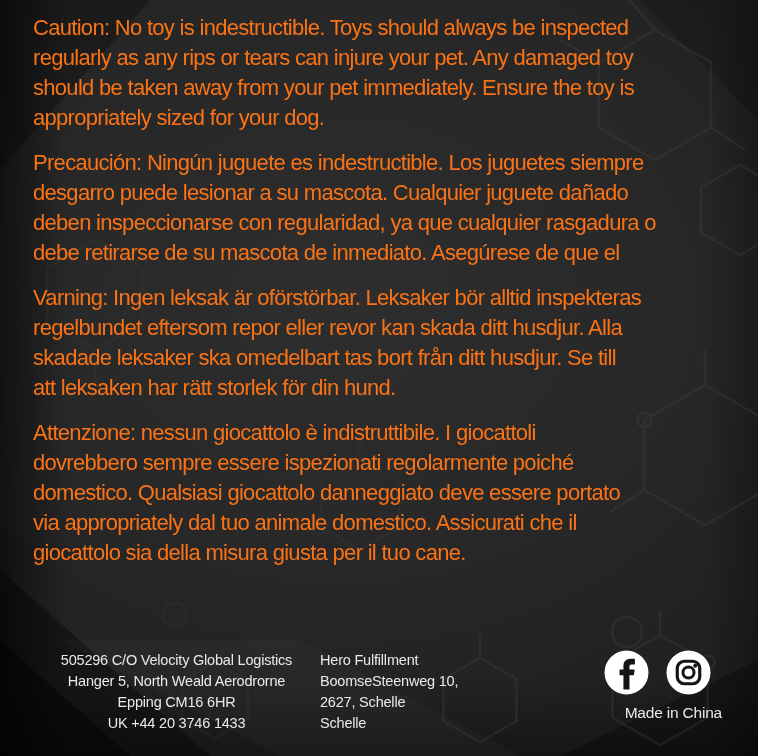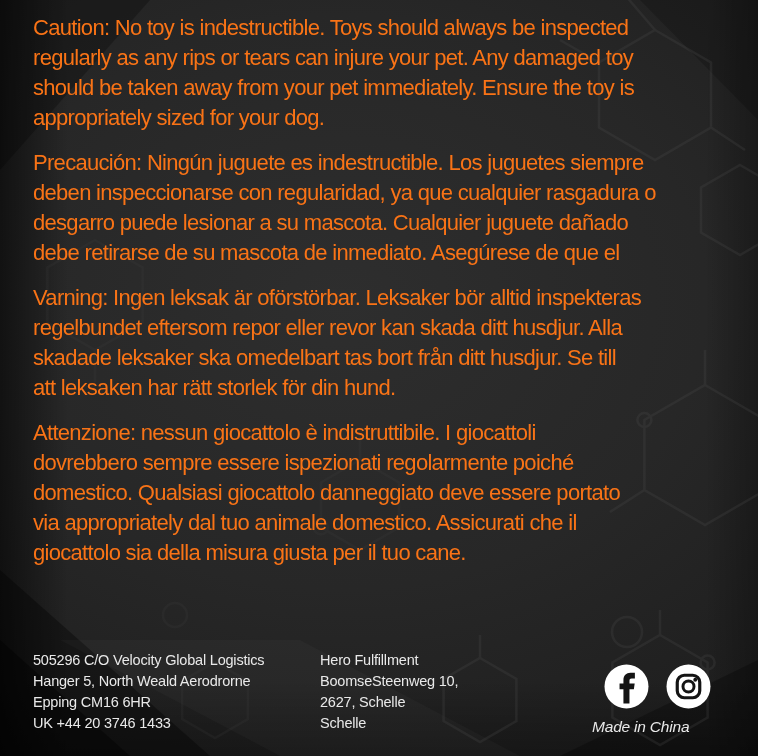--- a/index.html
+++ b/index.html
@@ -24,24 +24,24 @@
     color:#f97316;
   }
   .para{margin:0 0 15px 0;}
   .ln{
     font-size:22px;line-height:30px;letter-spacing:-0.7px;
     white-space:nowrap;font-weight:400;
   }
   
   .footer{position:absolute;left:0;top:648px;width:758px;height:108px;z-index:2;color:#e9e9e9;}
   .addr{position:absolute;top:2px;}
-  .addr-left{left:33px;width:287px;}
+  .addr-left{left:33px;width:287px;text-align:center;}
   .addr-right{left:320px;width:240px;}
   .addr .fln{font-size:14.5px;line-height:21px;letter-spacing:-0.2px;white-space:nowrap;}
-  .social{position:absolute;left:592px;top:16px;width:130px;text-align:left;font-style:italic;}
+  .social{position:absolute;left:592px;top:2px;width:130px;text-align:right;}
   .social-icons{display:flex;justify-content:center;gap:17px;}
   .icon-circle{width:45px;height:45px;display:block;}
   .made-in{font-size:15.5px;line-height:18px;margin-top:9px;letter-spacing:-0.2px;}
 </style>
 </head>
 <body>
 
 <div class="bg-vignette"></div>
 
 <svg class="bg-pattern" viewBox="0 0 758 756" width="758" height="756" aria-hidden="true">
@@ -85,22 +85,22 @@
 
 <div class="content">
   <div class="para">
     <div class="ln">Caution: No toy is indestructible. Toys should always be inspected</div>
     <div class="ln">regularly as any rips or tears can injure your pet. Any damaged toy</div>
     <div class="ln">should be taken away from your pet immediately. Ensure the toy is</div>
     <div class="ln">appropriately sized for your dog.</div>
   </div>
   <div class="para">
     <div class="ln">Precaución: Ningún juguete es indestructible. Los juguetes siempre</div>
+    <div class="ln">desgarro puede lesionar a su mascota. Cualquier juguete dañado</div>
     <div class="ln">deben inspeccionarse con regularidad, ya que cualquier rasgadura o</div>
-    <div class="ln">desgarro puede lesionar a su mascota. Cualquier juguete dañado</div>
     <div class="ln">debe retirarse de su mascota de inmediato. Asegúrese de que el</div>
   </div>
   <div class="para">
     <div class="ln">Varning: Ingen leksak är oförstörbar. Leksaker bör alltid inspekteras</div>
     <div class="ln">regelbundet eftersom repor eller revor kan skada ditt husdjur. Alla</div>
     <div class="ln">skadade leksaker ska omedelbart tas bort från ditt husdjur. Se till</div>
     <div class="ln">att leksaken har rätt storlek för din hund.</div>
   </div>
   <div class="para">
     <div class="ln">Attenzione: nessun giocattolo è indistruttibile. I giocattoli</div>

